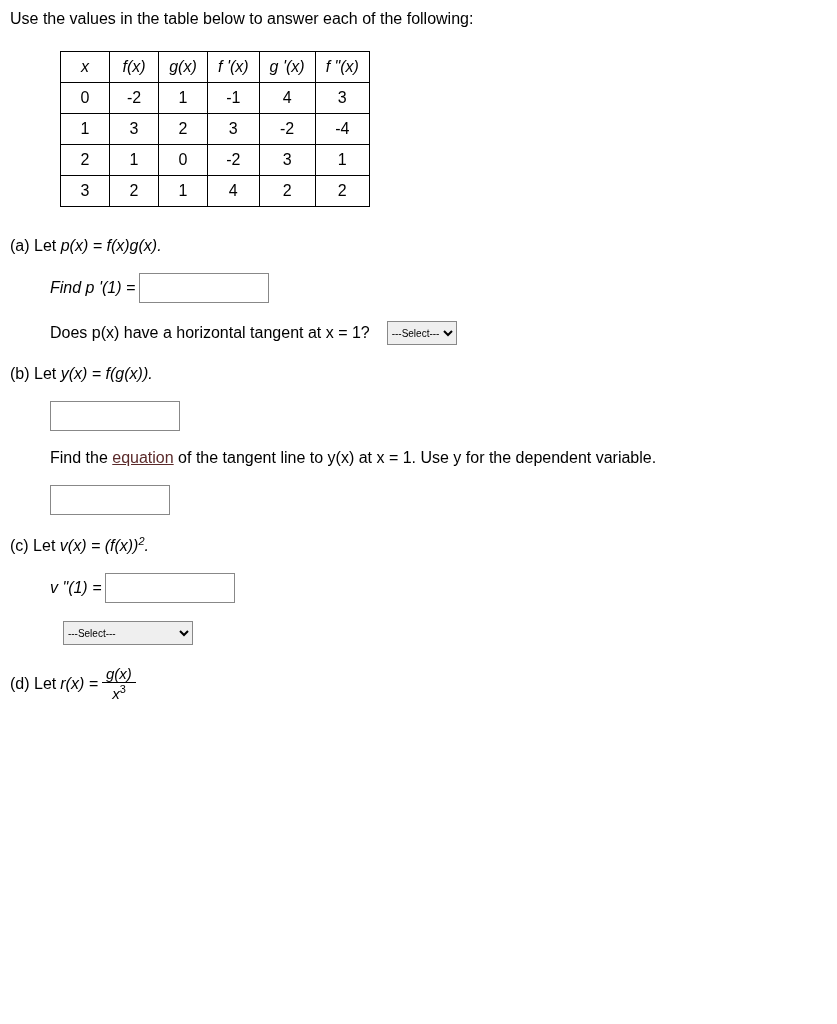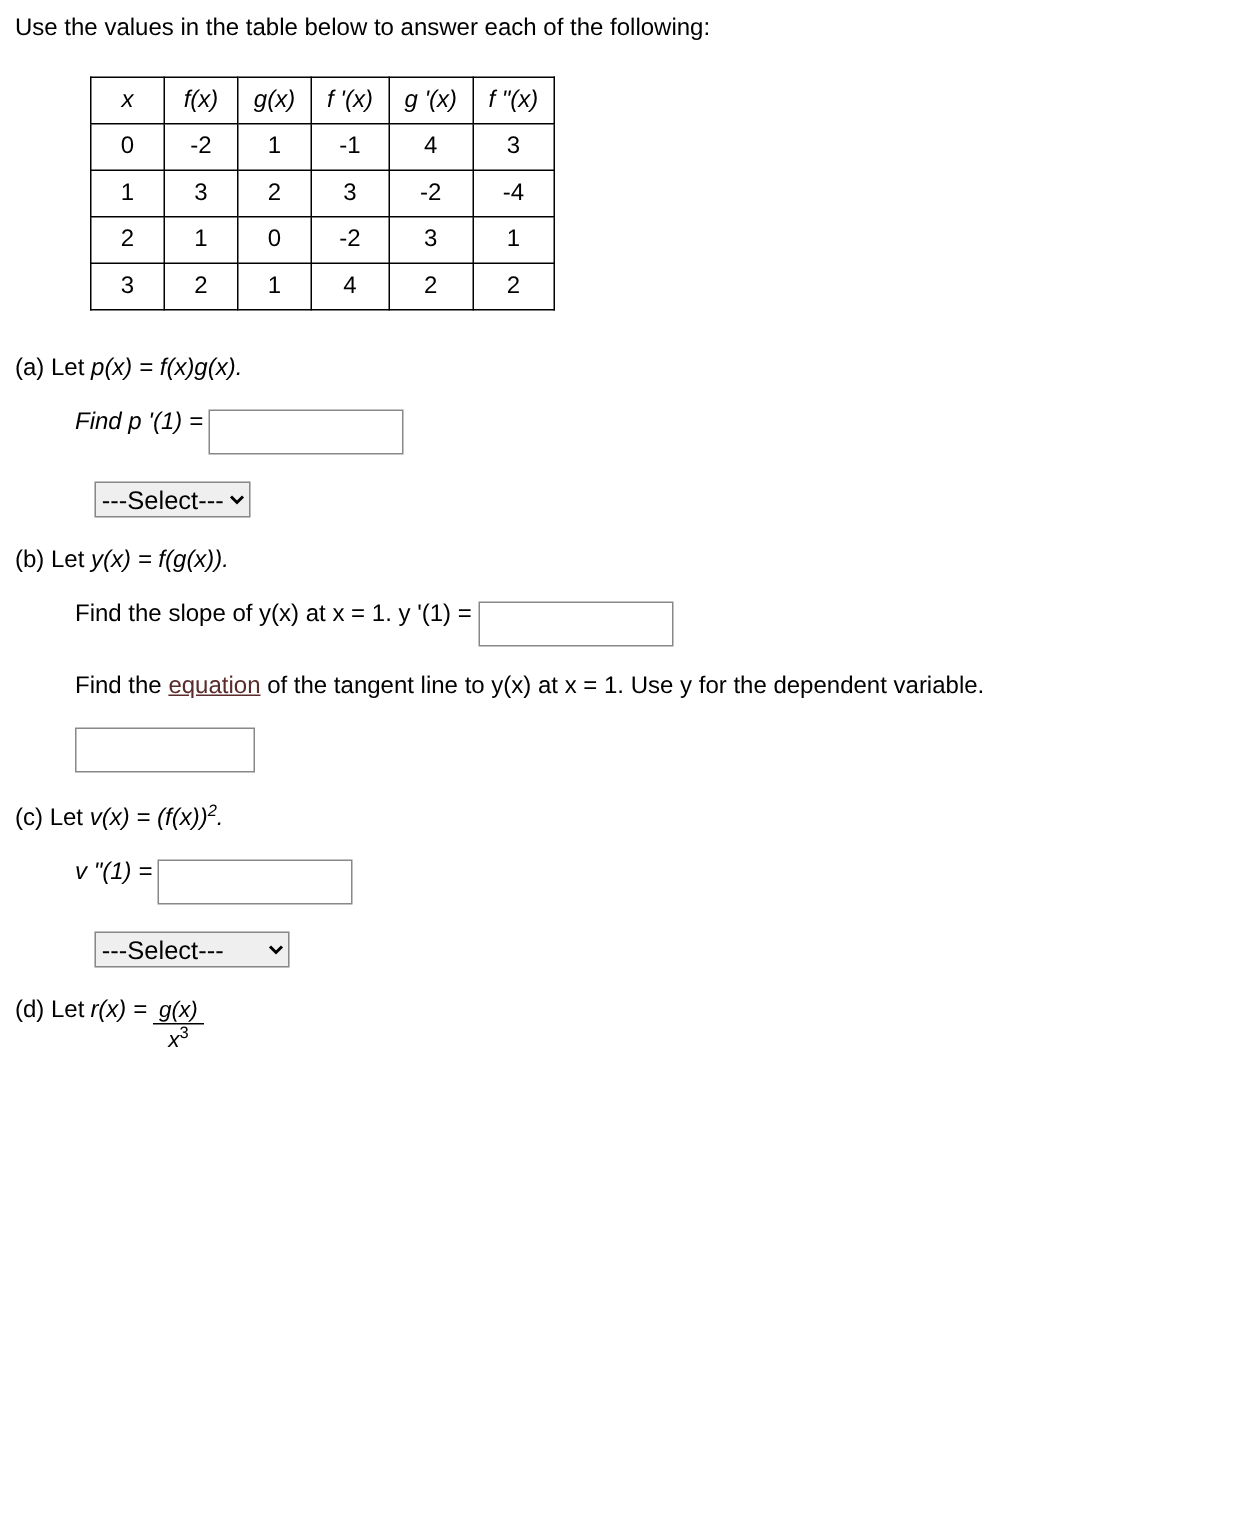--- a/index.html
+++ b/index.html
@@ -33,21 +33,21 @@
     height: 24px;
     width: 120px;
     vertical-align: middle;
     padding: 2px 4px;
     font-size: 15px;
   }
   input.ans.sm { width: 110px; }
   select.sel {
     border: 1px solid #888;
     height: 24px;
-    font-size: 17px;
+    font-size: 10px;
     vertical-align: middle;
   }
   .eqlink { text-decoration: underline; color: #5b2a2a; }
   .frac {
     display: inline-block;
     vertical-align: middle;
     text-align: center;
     font-size: 15px;
   }
   .frac .num {
@@ -59,21 +59,21 @@
     display: block;
     padding: 0 4px;
   }
   .xmark {
     color: #d9221c;
     font-weight: bold;
     font-size: 22px;
     margin-left: 8px;
     vertical-align: middle;
   }
-  .row { display:flex; flex-wrap:wrap; gap:4px; }
+  .row { display:flex; align-items:center; flex-wrap:wrap; gap:4px; }
   sup { font-size: 11px; }
 </style>
 </head>
 <body>
 
 <div class="intro">Use the values in the table below to answer each of the following:</div>
 
 <table class="data">
   <tbody>
       <tr>
@@ -122,33 +122,33 @@
 <div class="part">
   <span>(a) Let </span>
   <span class="ital">p(x) = f(x)g(x).</span>
 
   <div class="sub row">
     <span class="ital">Find p '(1) = </span>
     <input class="ans" type="text" style="">
   </div>
 
   <div class="sub row">
+    <span>Does p(x) have a horizontal tangent at x = 1?</span>
     &nbsp;&nbsp;
     <select class="sel">
       <option>---Select---</option>
     </select>
   </div>
 </div>
 
 <div class="part">
   <span>(b) Let </span>
   <span class="ital">y(x) = f(g(x)).</span>
 
   <div class="sub row">
-    <span>Find the slope of y(x) at x = 1. y '(1) = </span>
     <input class="ans" type="text" style="">
   </div>
 
   <div class="sub">
     <span>Find the </span><span class="eqlink">equation</span><span> of the tangent line to y(x) at x = 1. Use y for the dependent variable.</span>
     <div style="margin-top:18px;">
       <input class="ans sm" type="text" style="">
     </div>
   </div>
 </div>

